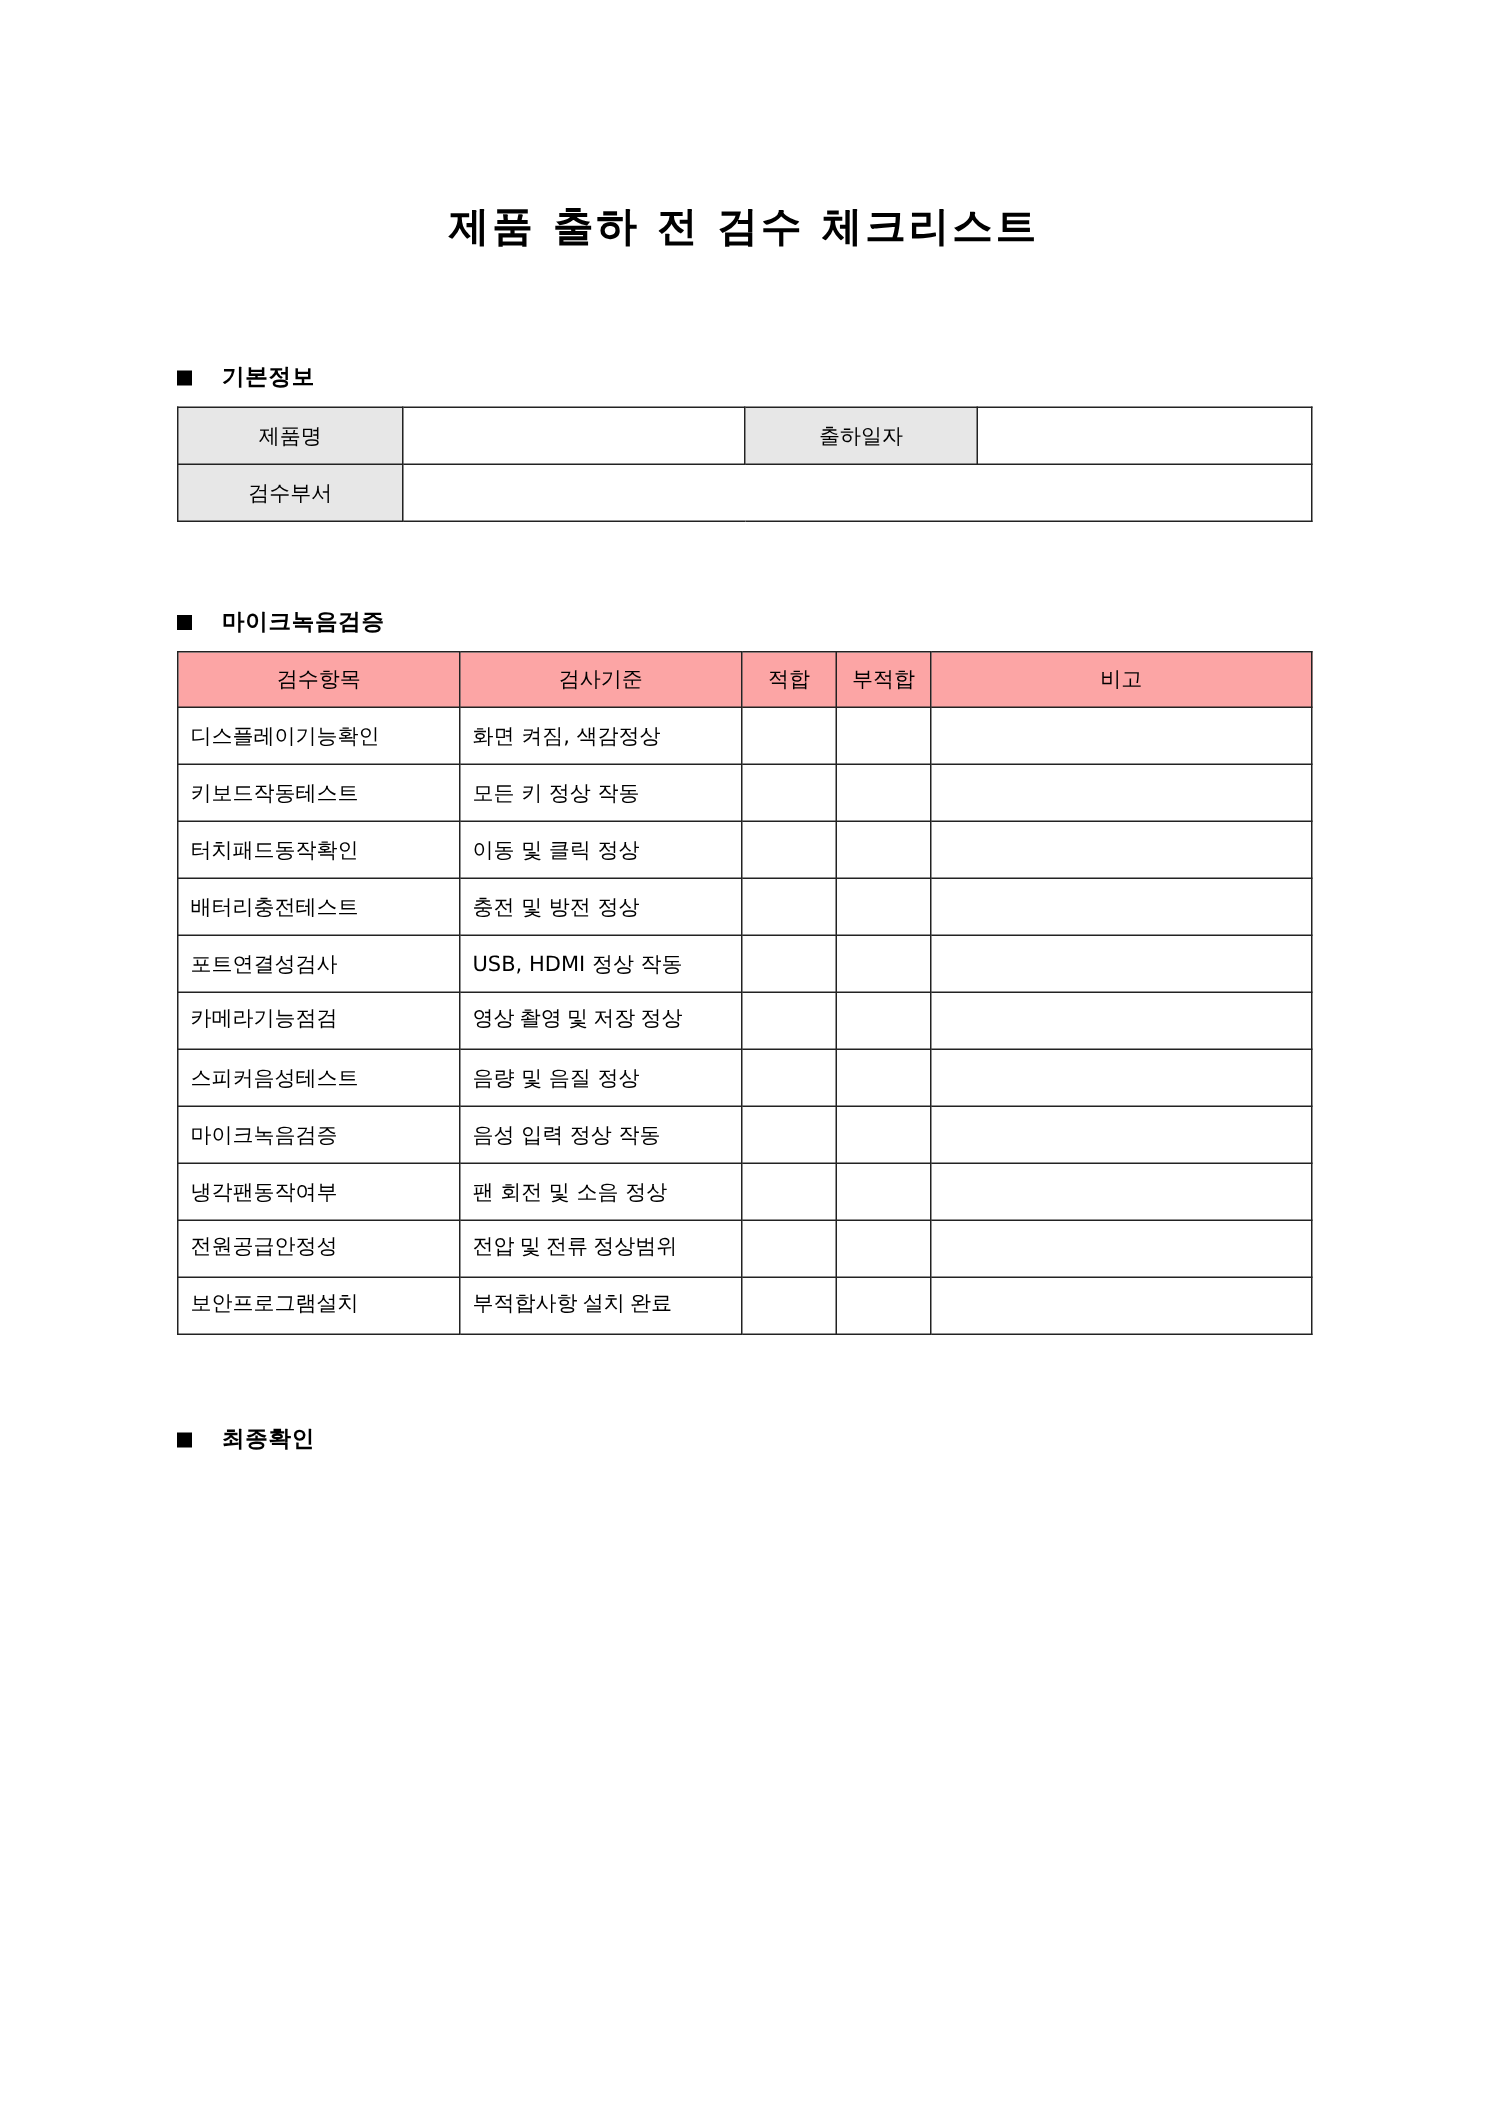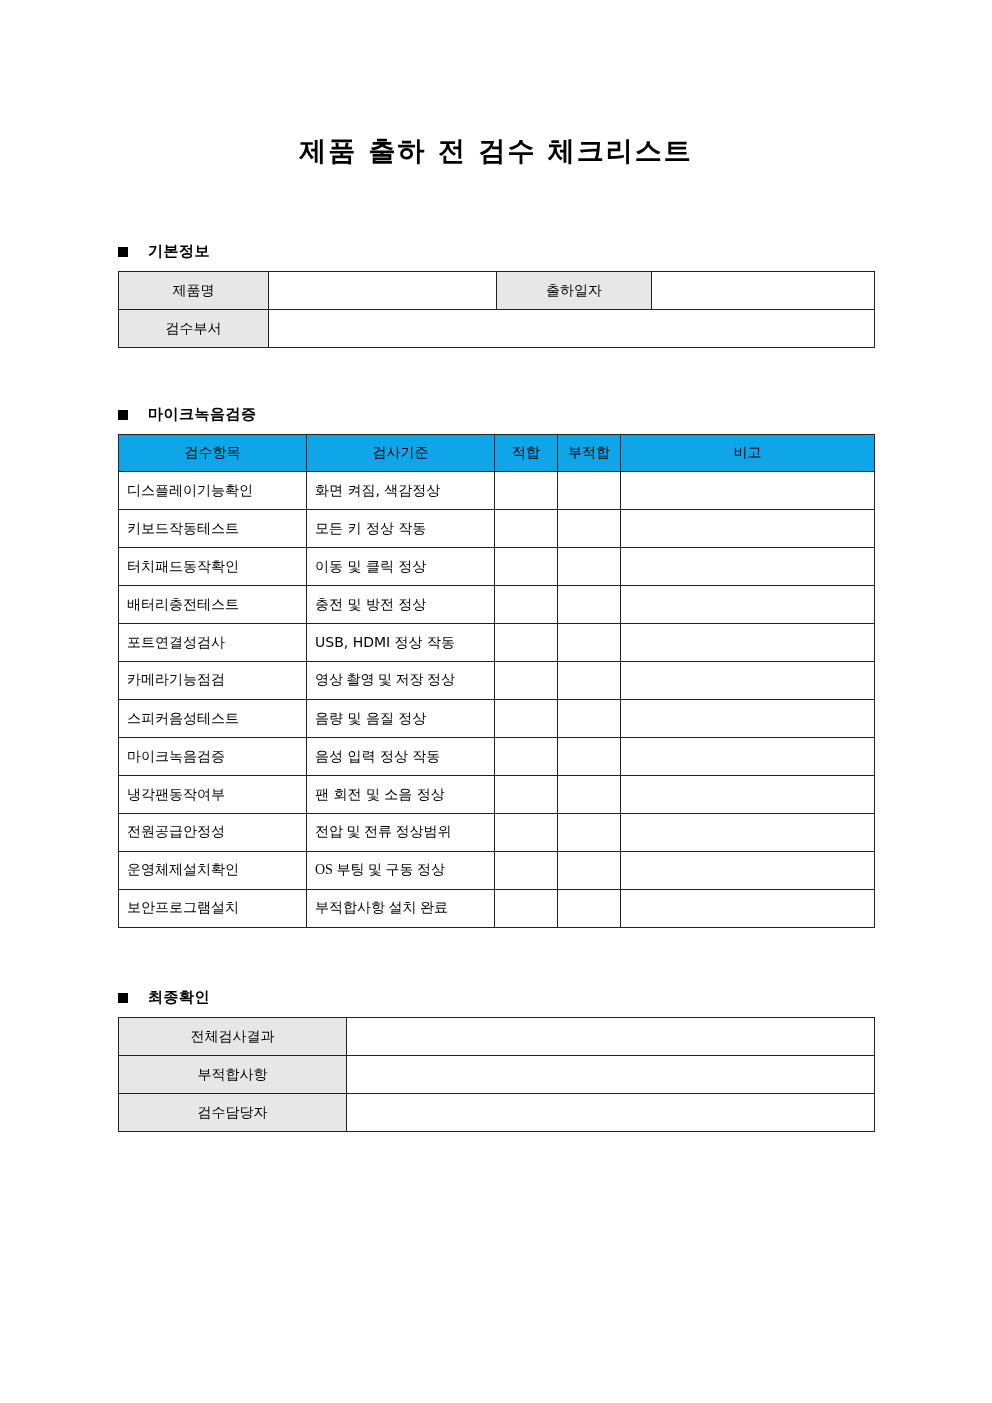--- a/index.html
+++ b/index.html
@@ -62,21 +62,21 @@
     vertical-align: middle;
     font-weight: normal;
     font-size: 14px;
     box-sizing: border-box;
   }
   .shaded {
     background: #e7e7e7;
     text-align: center;
   }
   .hdr {
-    background: #0ea5e9;
+    background: #fca5a5;
     text-align: center;
   }
   .cell-left {
     text-align: left;
   }
   .two-line {
     height: 52px;
     line-height: 1.35;
     font-family: Liberation Serif, serif;
   }
@@ -212,57 +212,30 @@
           <td></td>
         </tr>
         <tr>
           <td class="cell-left two-line">전원공급안정성</td>
           <td class="cell-left two-line">전압 및 전류 정상범위</td>
           <td class="two-line"></td>
           <td class="two-line"></td>
           <td class="two-line"></td>
         </tr>
         <tr>
-          <td class="cell-left two-line">운영체제설치확인</td>
-          <td class="cell-left two-line">OS 부팅 및 구동 정상</td>
-          <td class="two-line"></td>
-          <td class="two-line"></td>
-          <td class="two-line"></td>
-        </tr>
-        <tr>
           <td class="cell-left two-line">보안프로그램설치</td>
           <td class="cell-left two-line">부적합사항 설치 완료</td>
           <td class="two-line"></td>
           <td class="two-line"></td>
           <td class="two-line"></td>
         </tr>
       </tbody>
     </table>
   </div>
 
   <div class="section" id="final-section">
     <div class="section-heading">
       <span class="bullet-square"></span>
       <span>최종확인</span>
     </div>
-    <table class="tbl-final">
-      <colgroup>
-        <col style="width:228px">
-        <col style="width:528px">
-      </colgroup>
-      <tbody>
-        <tr>
-          <td class="shaded">전체검사결과</td>
-          <td class="cell-left"></td>
-        </tr>
-        <tr>
-          <td class="shaded">부적합사항</td>
-          <td class="cell-left"></td>
-        </tr>
-        <tr>
-          <td class="shaded">검수담당자</td>
-          <td class="cell-left"></td>
-        </tr>
-      </tbody>
-    </table>
   </div>
 
 </div>
 
 </body></html>

